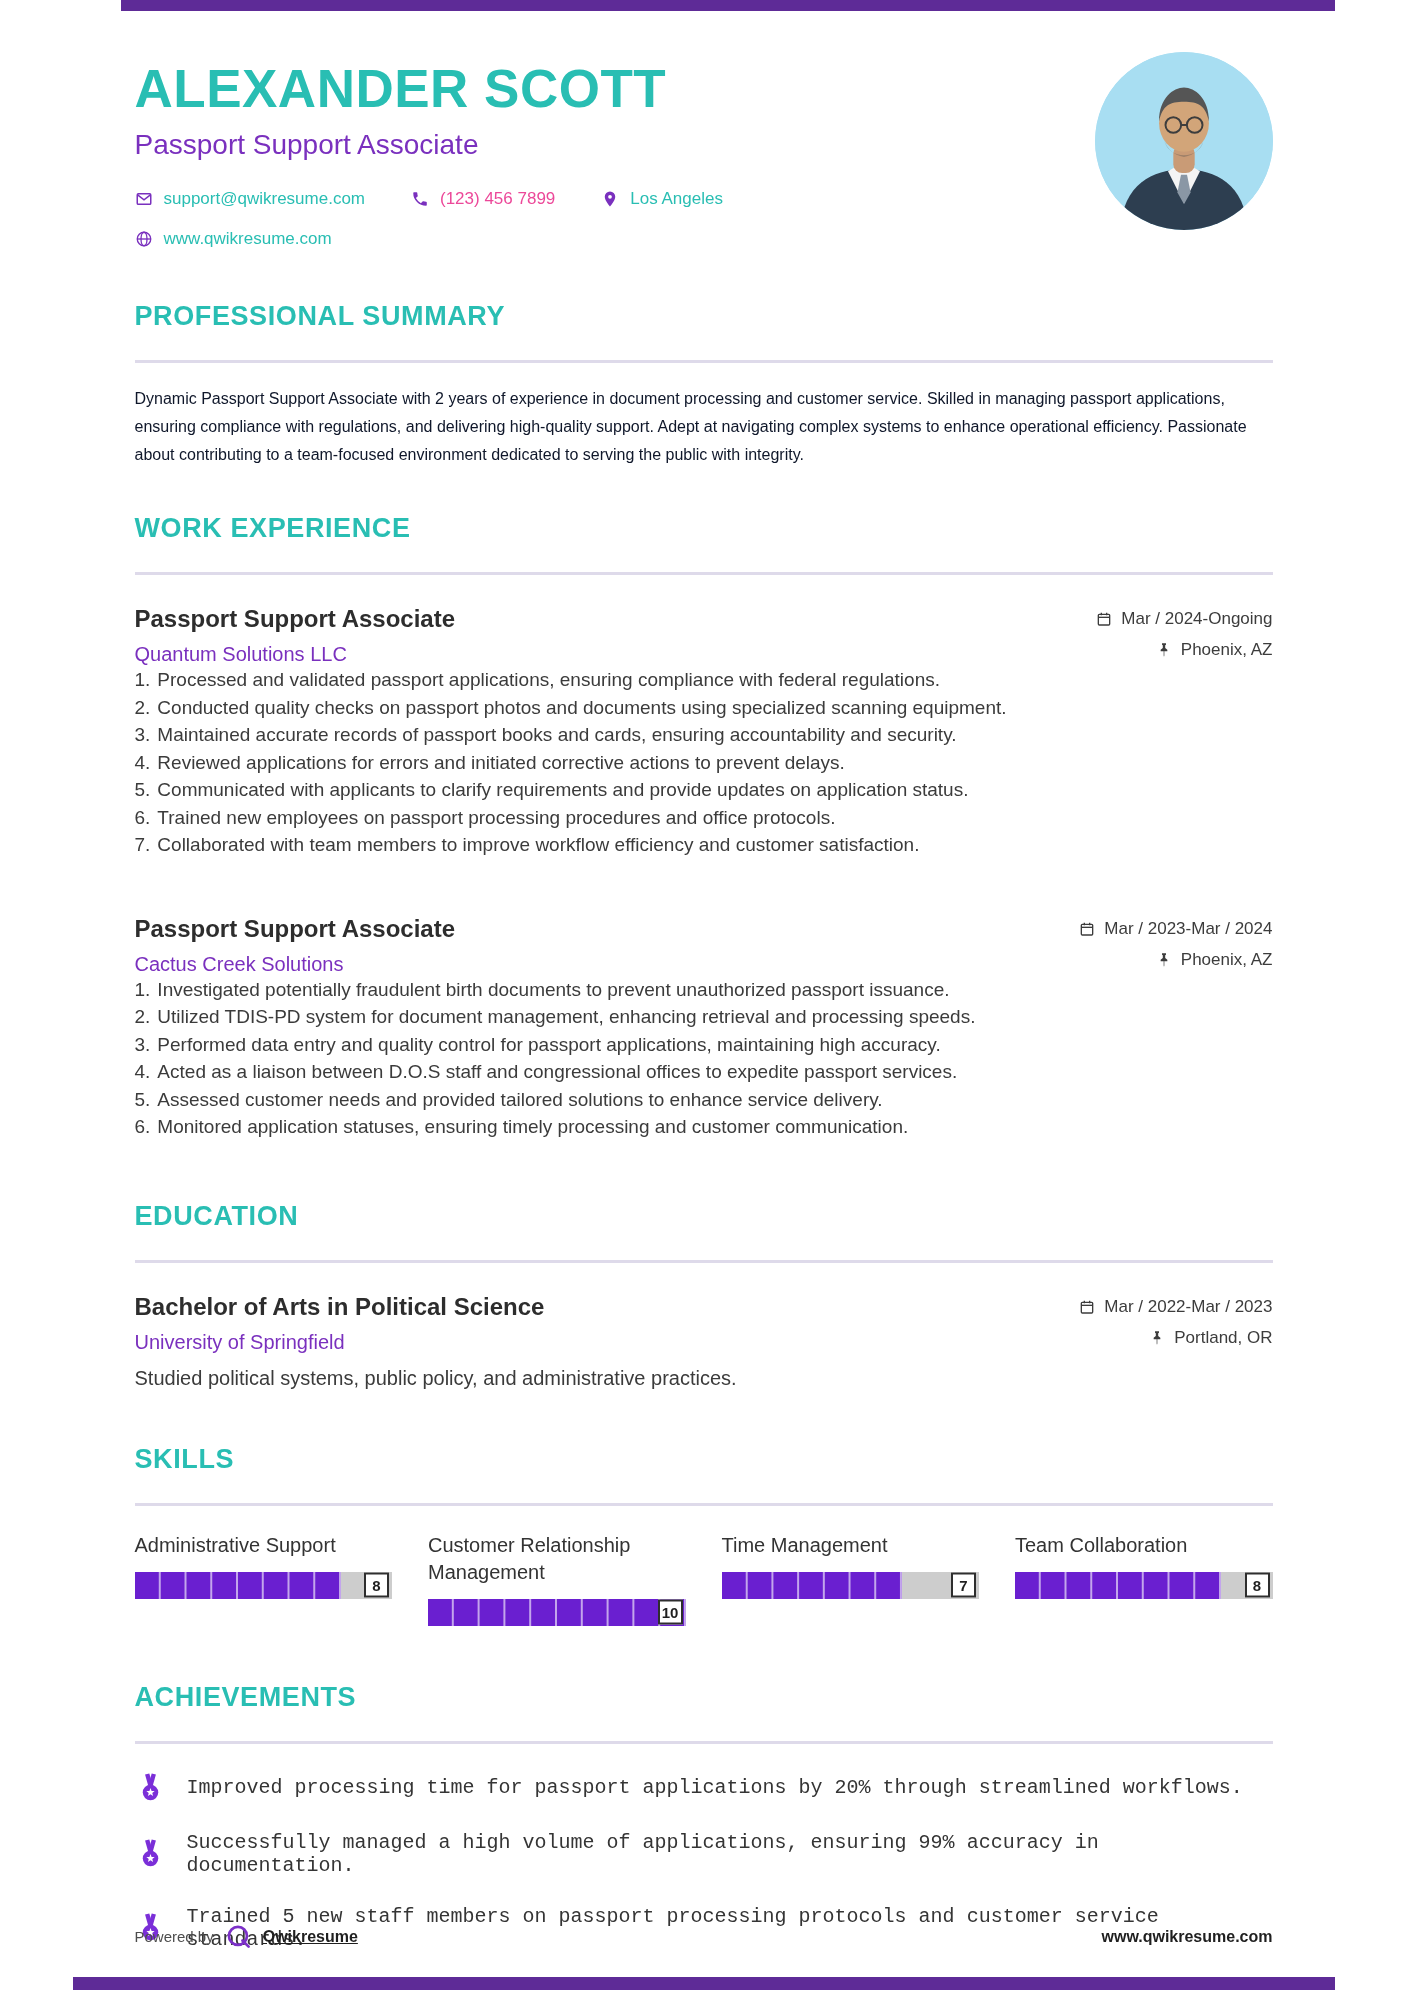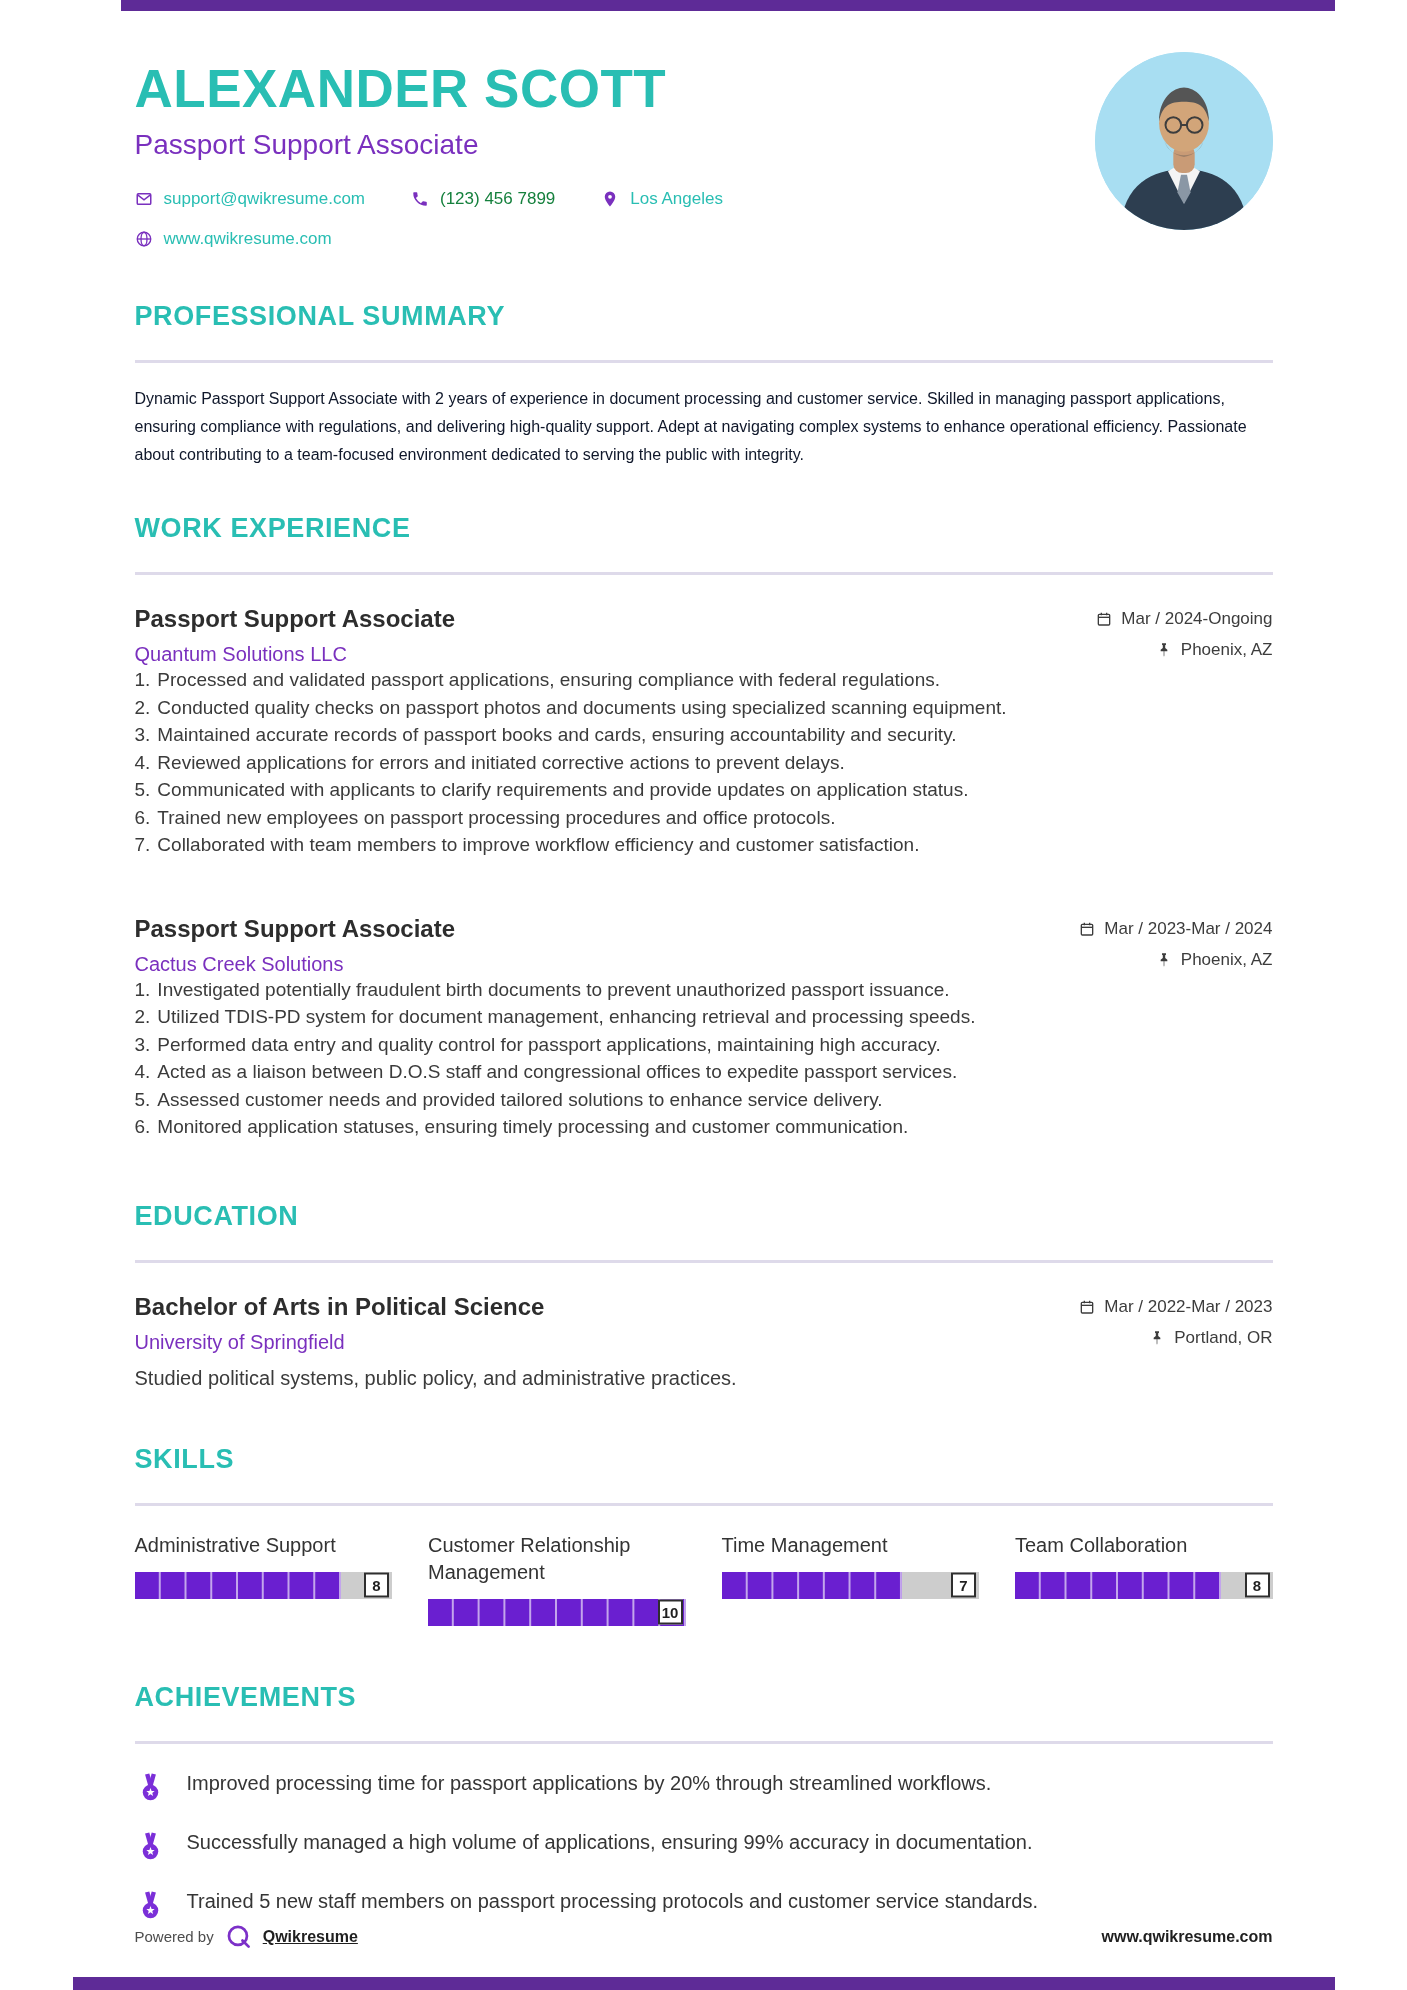--- a/index.html
+++ b/index.html
@@ -13,21 +13,21 @@
 
   .content { padding:58px 62px 0 62px; }
 
   
   .header { position:relative; padding-right:230px; }
   .name  { color:var(--accent_teal,#29BEB3); font-size:53px; font-weight:700; letter-spacing:.5px; }
   .role  { margin-top:10px; color:var(--accent_purple,#7A30BE); font-size:28px; font-weight:500; }
   .contact-line { display:flex; align-items:center; gap:46px; margin-top:28px; }
   .contact-line.second { margin-top:20px; }
   .contact-item { display:flex; align-items:center; gap:11px; font-size:17px; color:var(--accent_teal,#29BEB3); }
-  .contact-item.plain { color:#15803d; }
+  .contact-item.plain { color:#ec4899; }
   .c-icon { display:inline-flex; width:18px; height:18px; color:var(--accent_purple,#7A30BE); flex:0 0 auto; }
   .c-icon svg { width:100%; height:100%; }
   a.link { color:var(--accent_teal,#29BEB3); text-decoration:none; cursor:pointer; }
 
   .photo { position:absolute; top:-6px; right:0; width:178px; height:178px; border-radius:50%; overflow:hidden; background:#A8DEF2; }
   .photo svg { display:block; width:100%; height:100%; }
 
   
   section { display:block; }
   .sec-head { color:var(--accent_teal,#29BEB3); font-size:27px; font-weight:700; letter-spacing:.6px;
@@ -61,21 +61,21 @@
   .skills-grid { display:grid; grid-template-columns:repeat(4,1fr); column-gap:36px; margin-top:26px; }
   .skill-name { font-size:20px; line-height:27px; color:#333; }
   .skill-bar { position:relative; margin-top:13px; height:27px; background:var(--track,#CDCDCD); }
   .skill-fill { position:absolute; left:0; top:0; bottom:0; background-color:var(--skill_bar,#6A1FD0);
                 background-image:linear-gradient(to right, transparent calc(100% - 2px), rgba(255,255,255,.6) calc(100% - 2px)); }
   .skill-box { position:absolute; right:3px; top:50%; transform:translateY(-50%); width:25px; height:25px;
                background:#fff; border:2px solid #2e2e2e; display:flex; align-items:center; justify-content:center;
                font-size:15px; font-weight:700; color:#1f1f1f; }
 
   #achievements { margin-top:56px; }
-  .ach-row { display:flex; gap:21px; margin-top:28px; }
+  .ach-row { display:flex; align-items:center; gap:21px; margin-top:28px;font-family:Liberation Mono, monospace; }
   .ach-icon { width:31px; height:31px; flex:0 0 auto; }
   .ach-icon svg { width:100%; height:100%; }
   .ach-text { font-size:20px; color:#353535; }
 
   
   .footer { position:absolute; left:62px; right:62px; bottom:40px; display:flex; align-items:center; justify-content:space-between; }
   .powered { display:flex; align-items:center; gap:11px; }
   .powered-label { font-size:15px; color:#4d4d4d; }
   .q-logo { width:27px; height:27px; display:inline-flex; }
   .q-logo svg { width:100%; height:100%; }

